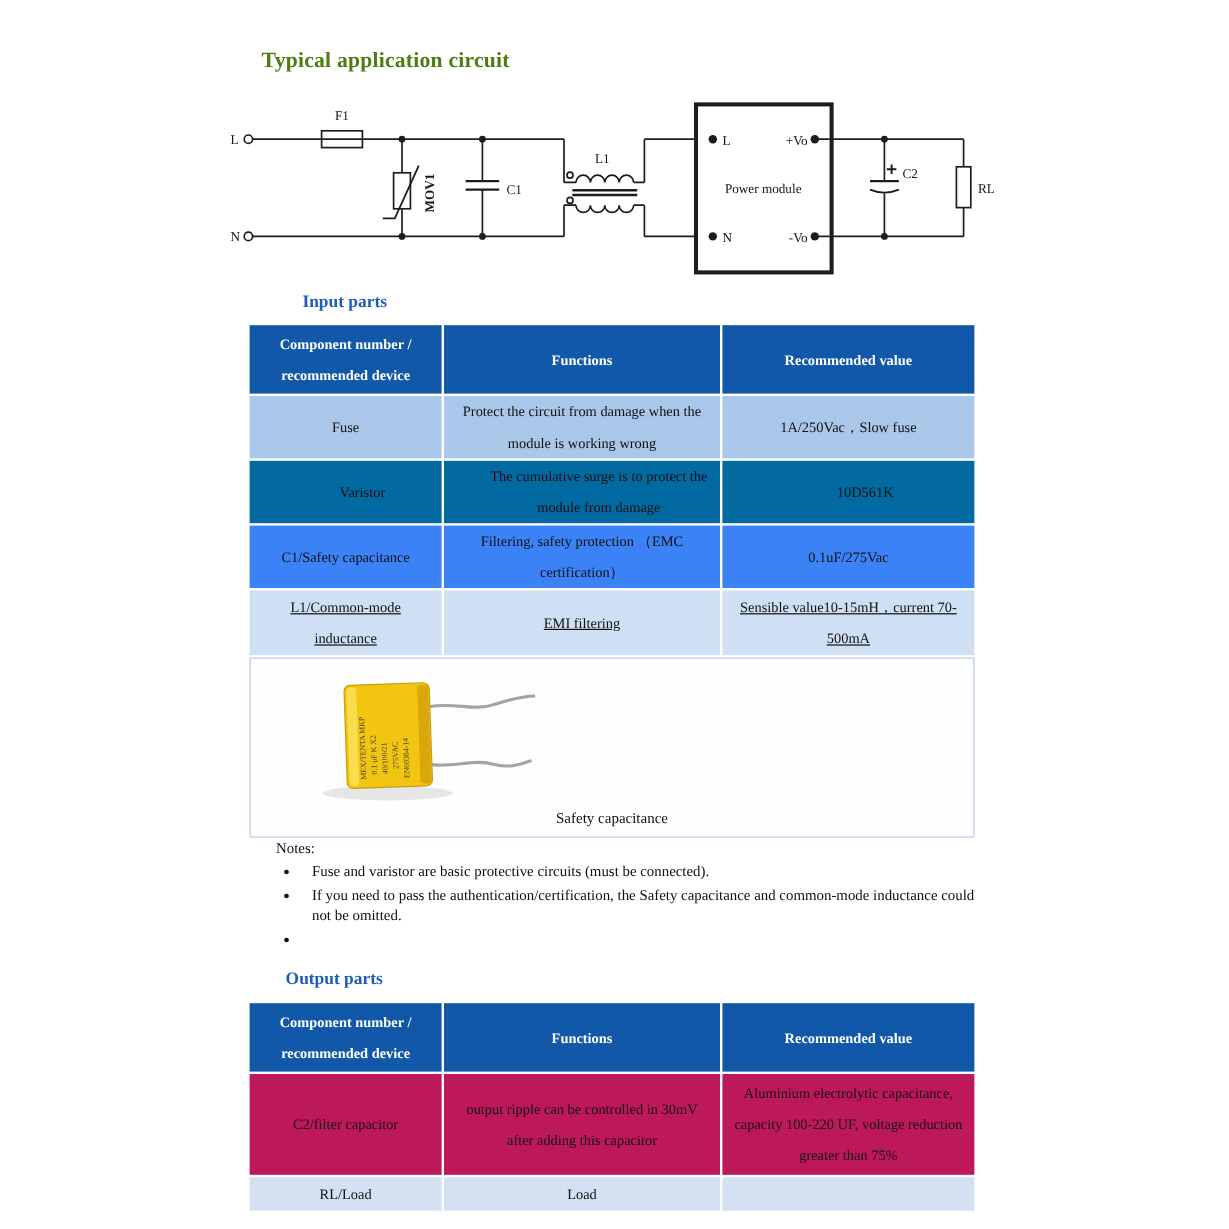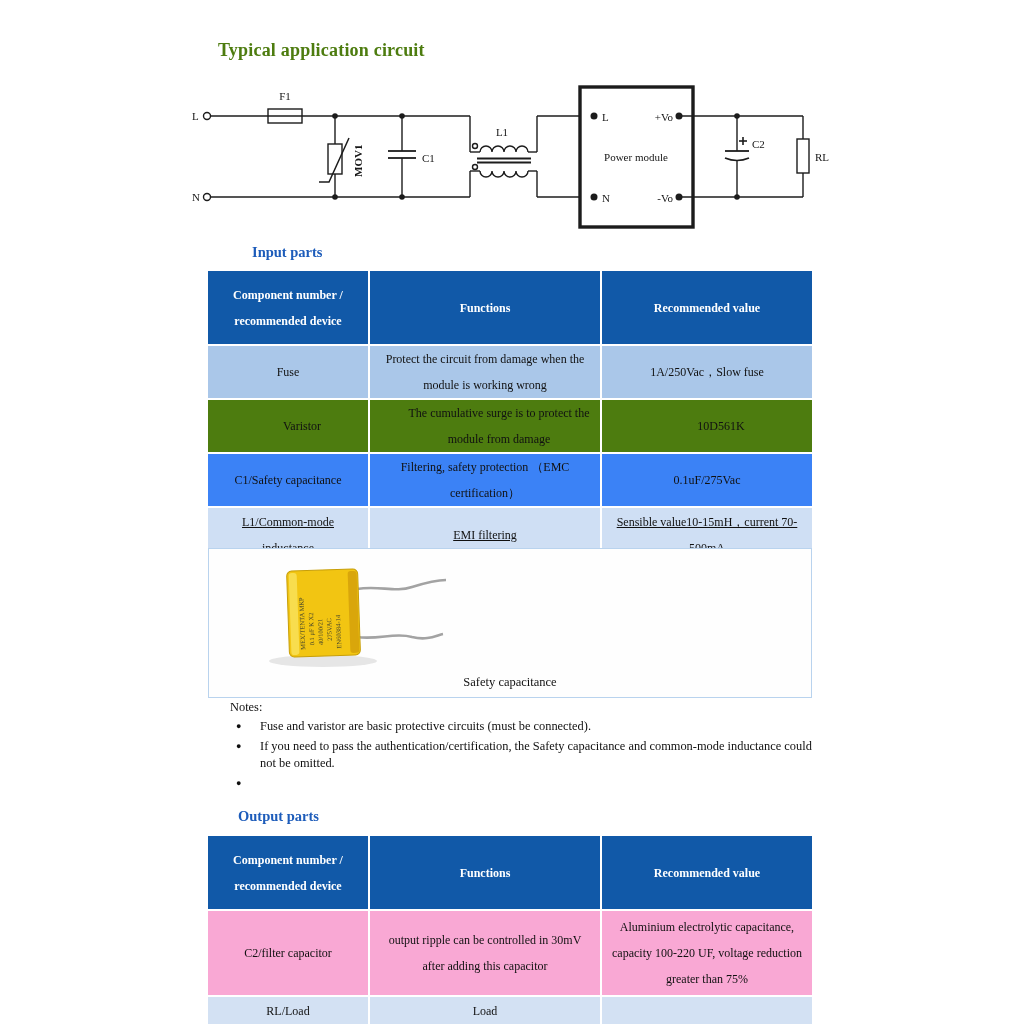--- a/index.html
+++ b/index.html
@@ -15,27 +15,27 @@
   
   .circuit { position:absolute; left:190px; top:84px; width:645px; height:150px; }
   .circuit svg { display:block; }
   .circuit text { font-family:"Liberation Serif","DejaVu Serif",serif; font-size:11px; fill:#151515; }
 
   
   .parts-table { position:absolute; left:206px; border-collapse:separate; border-spacing:2px; background:#fff; table-layout:fixed; }
   .input-table  { top:269px; }
   .output-table { top:834px; }
   .parts-table th, .parts-table td { text-align:center; vertical-align:middle; font-size:12px; line-height:26px; padding:0 8px; }
-  .parts-table th { background:#1159a8; color:#ffffff; font-weight:bold; height:73px; }
+  .parts-table th { background:#1159a8; color:#ffffff; font-weight:bold; height:57px; }
   .parts-table col.c1 { width:160px; } .parts-table col.c2 { width:230px; } .parts-table col.c3 { width:210px; }
   .input-table  tr.r0 td { background:#aac7e9; height:52px; }
-  .input-table  tr.r1 td { background:#4d7c0f; height:52px;padding-left:36px; }
+  .input-table  tr.r1 td { background:#0369a1; height:52px;padding-left:36px; }
   .input-table  tr.r2 td { background:#3b82f6; height:52px; }
   .input-table  tr.r3 td { background:#cfdff4; height:54px;text-decoration:underline; }
-  .output-table tr.r0 td { background:#f9a8d4; height:84px; }
+  .output-table tr.r0 td { background:#be185d; height:84px; }
   .output-table tr.r1 td { background:#d3e1f3; height:28px; }
 
   
   .photo-row { position:absolute; left:208px; top:548px; width:604px; height:150px; display:flex; gap:2px; background:#f9a8d4; }
   .photo-cell { position:relative; flex:1 1 50%; background:#fefefe; border:1px solid #b9d3ee; overflow:hidden; }
   .photo-caption { position:absolute; left:0; right:0; bottom:7px; text-align:center; font-size:12.5px; color:#111; }
   .photo-art { position:absolute; left:0; top:0; }
 
   .toroid { position:absolute; left:84px; top:18px; width:104px; height:104px; border-radius:50%;
     background:

